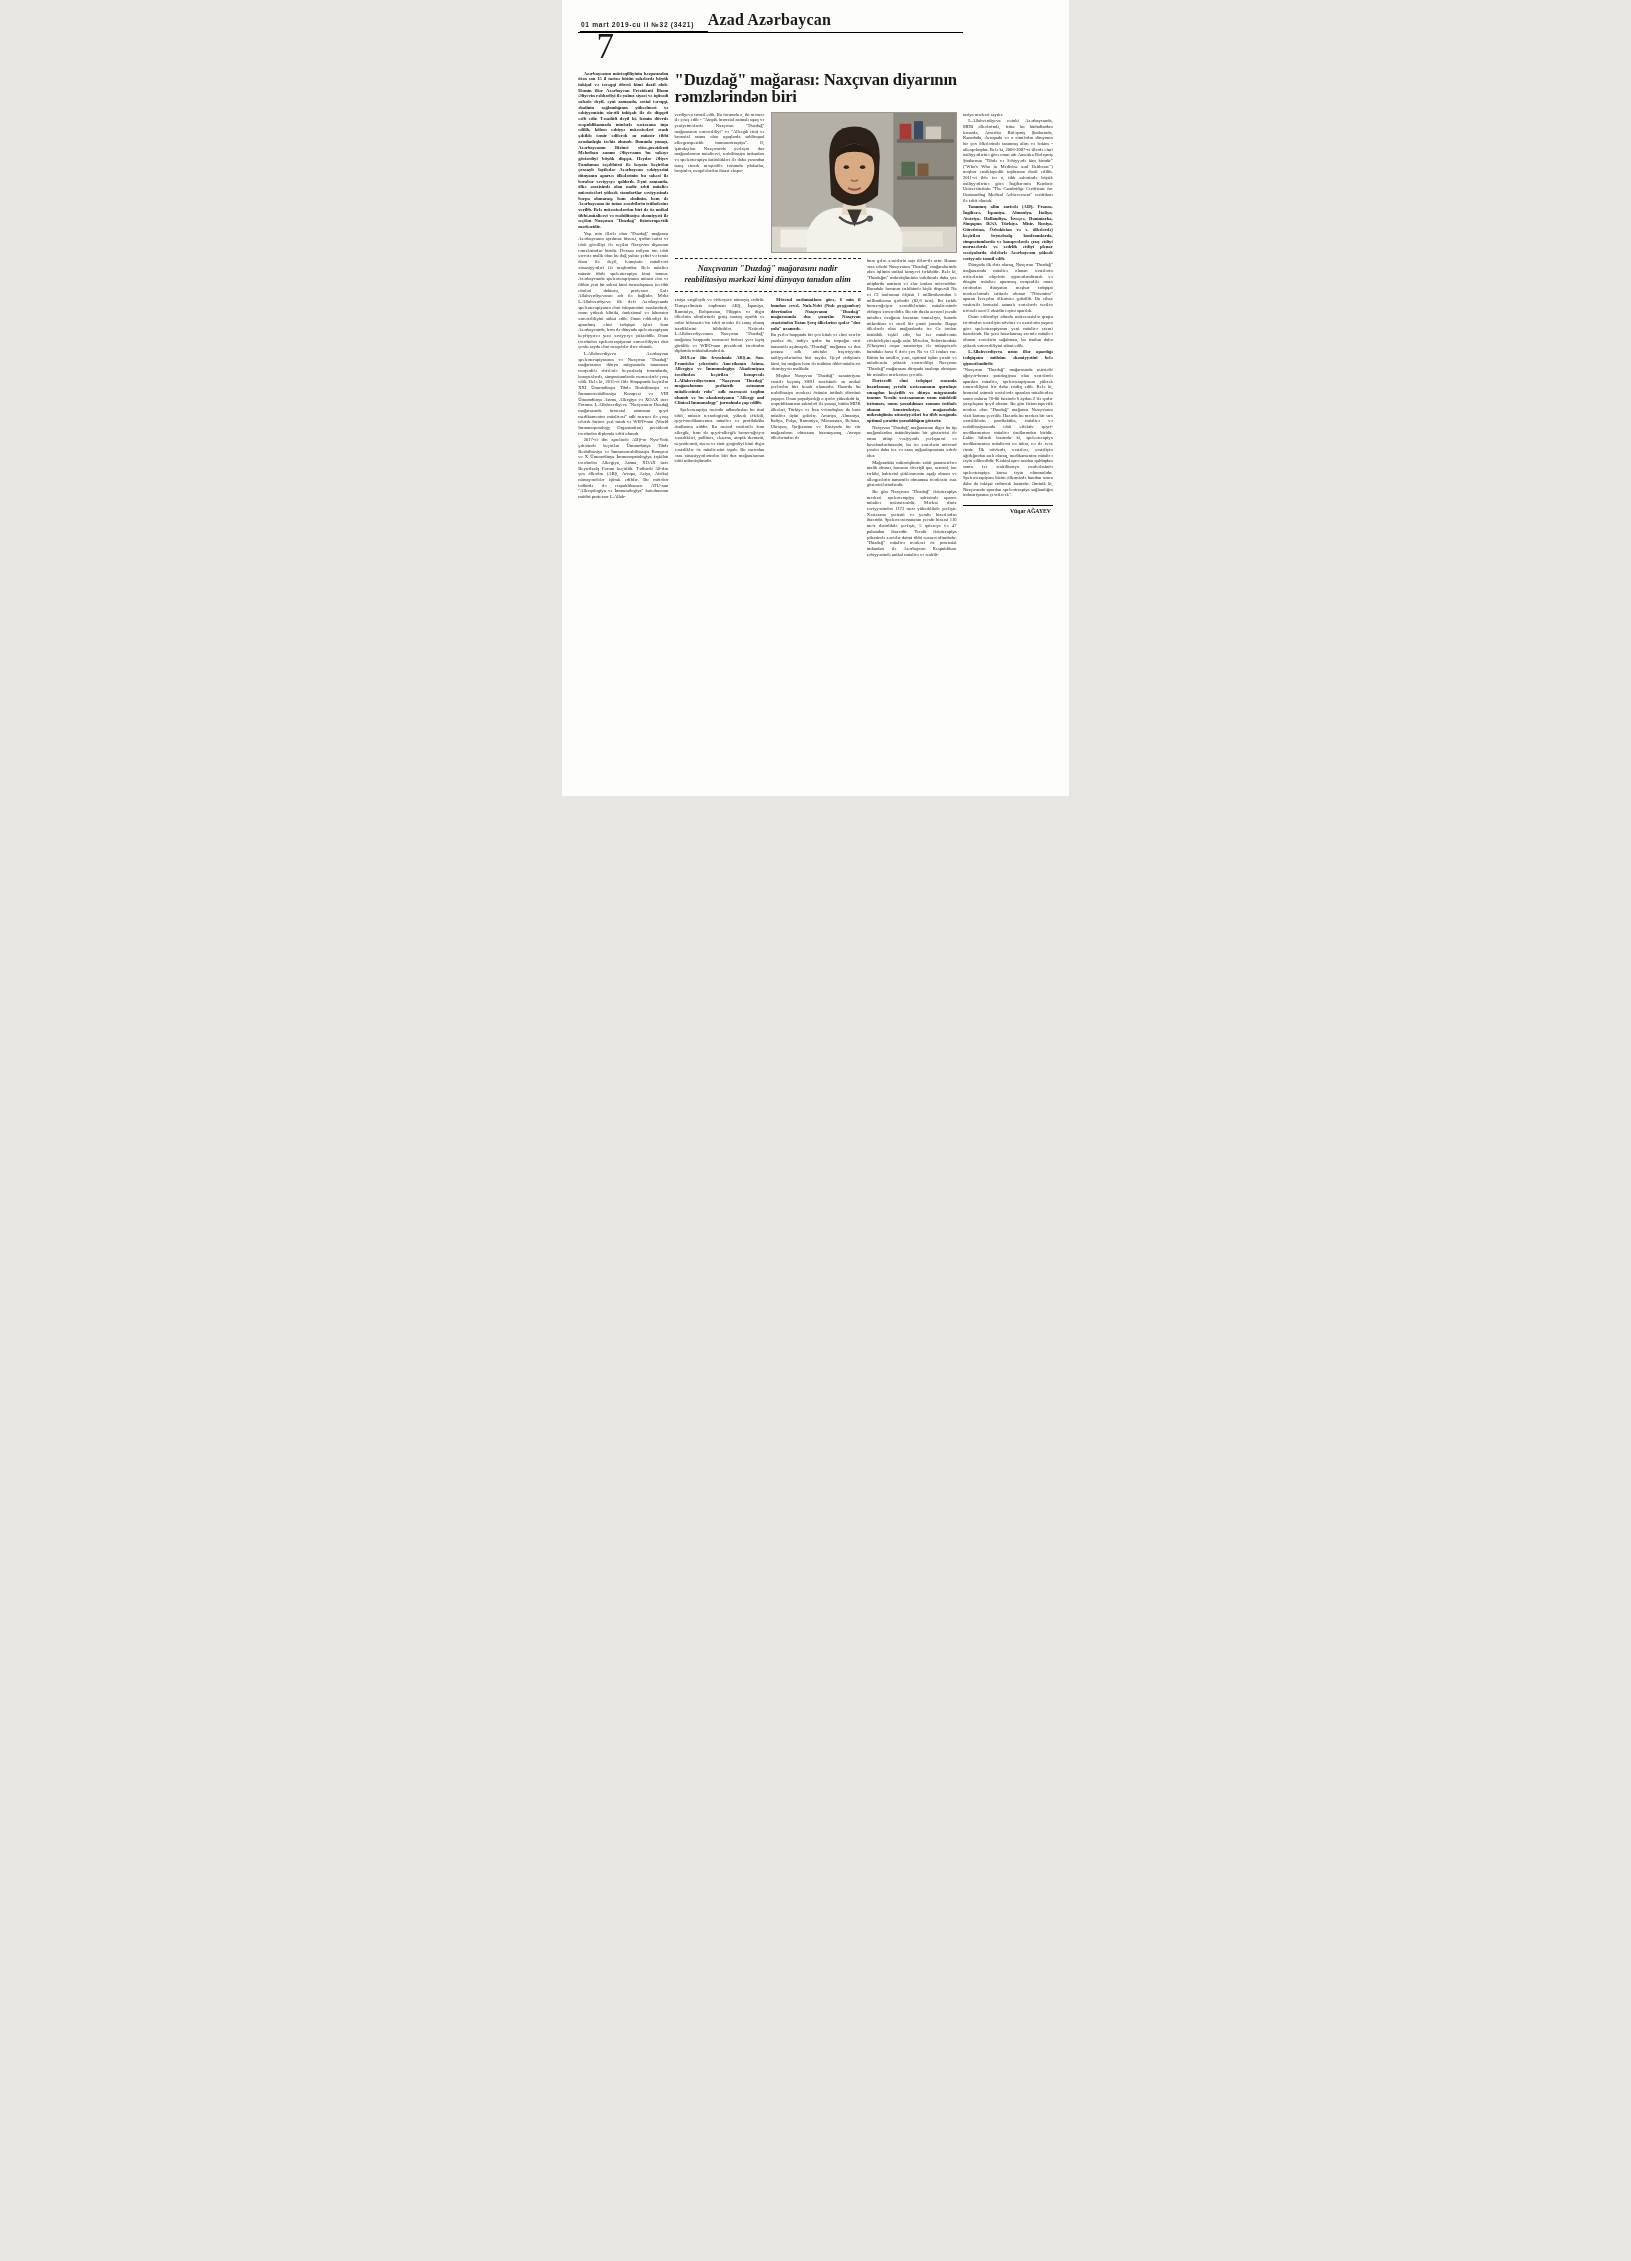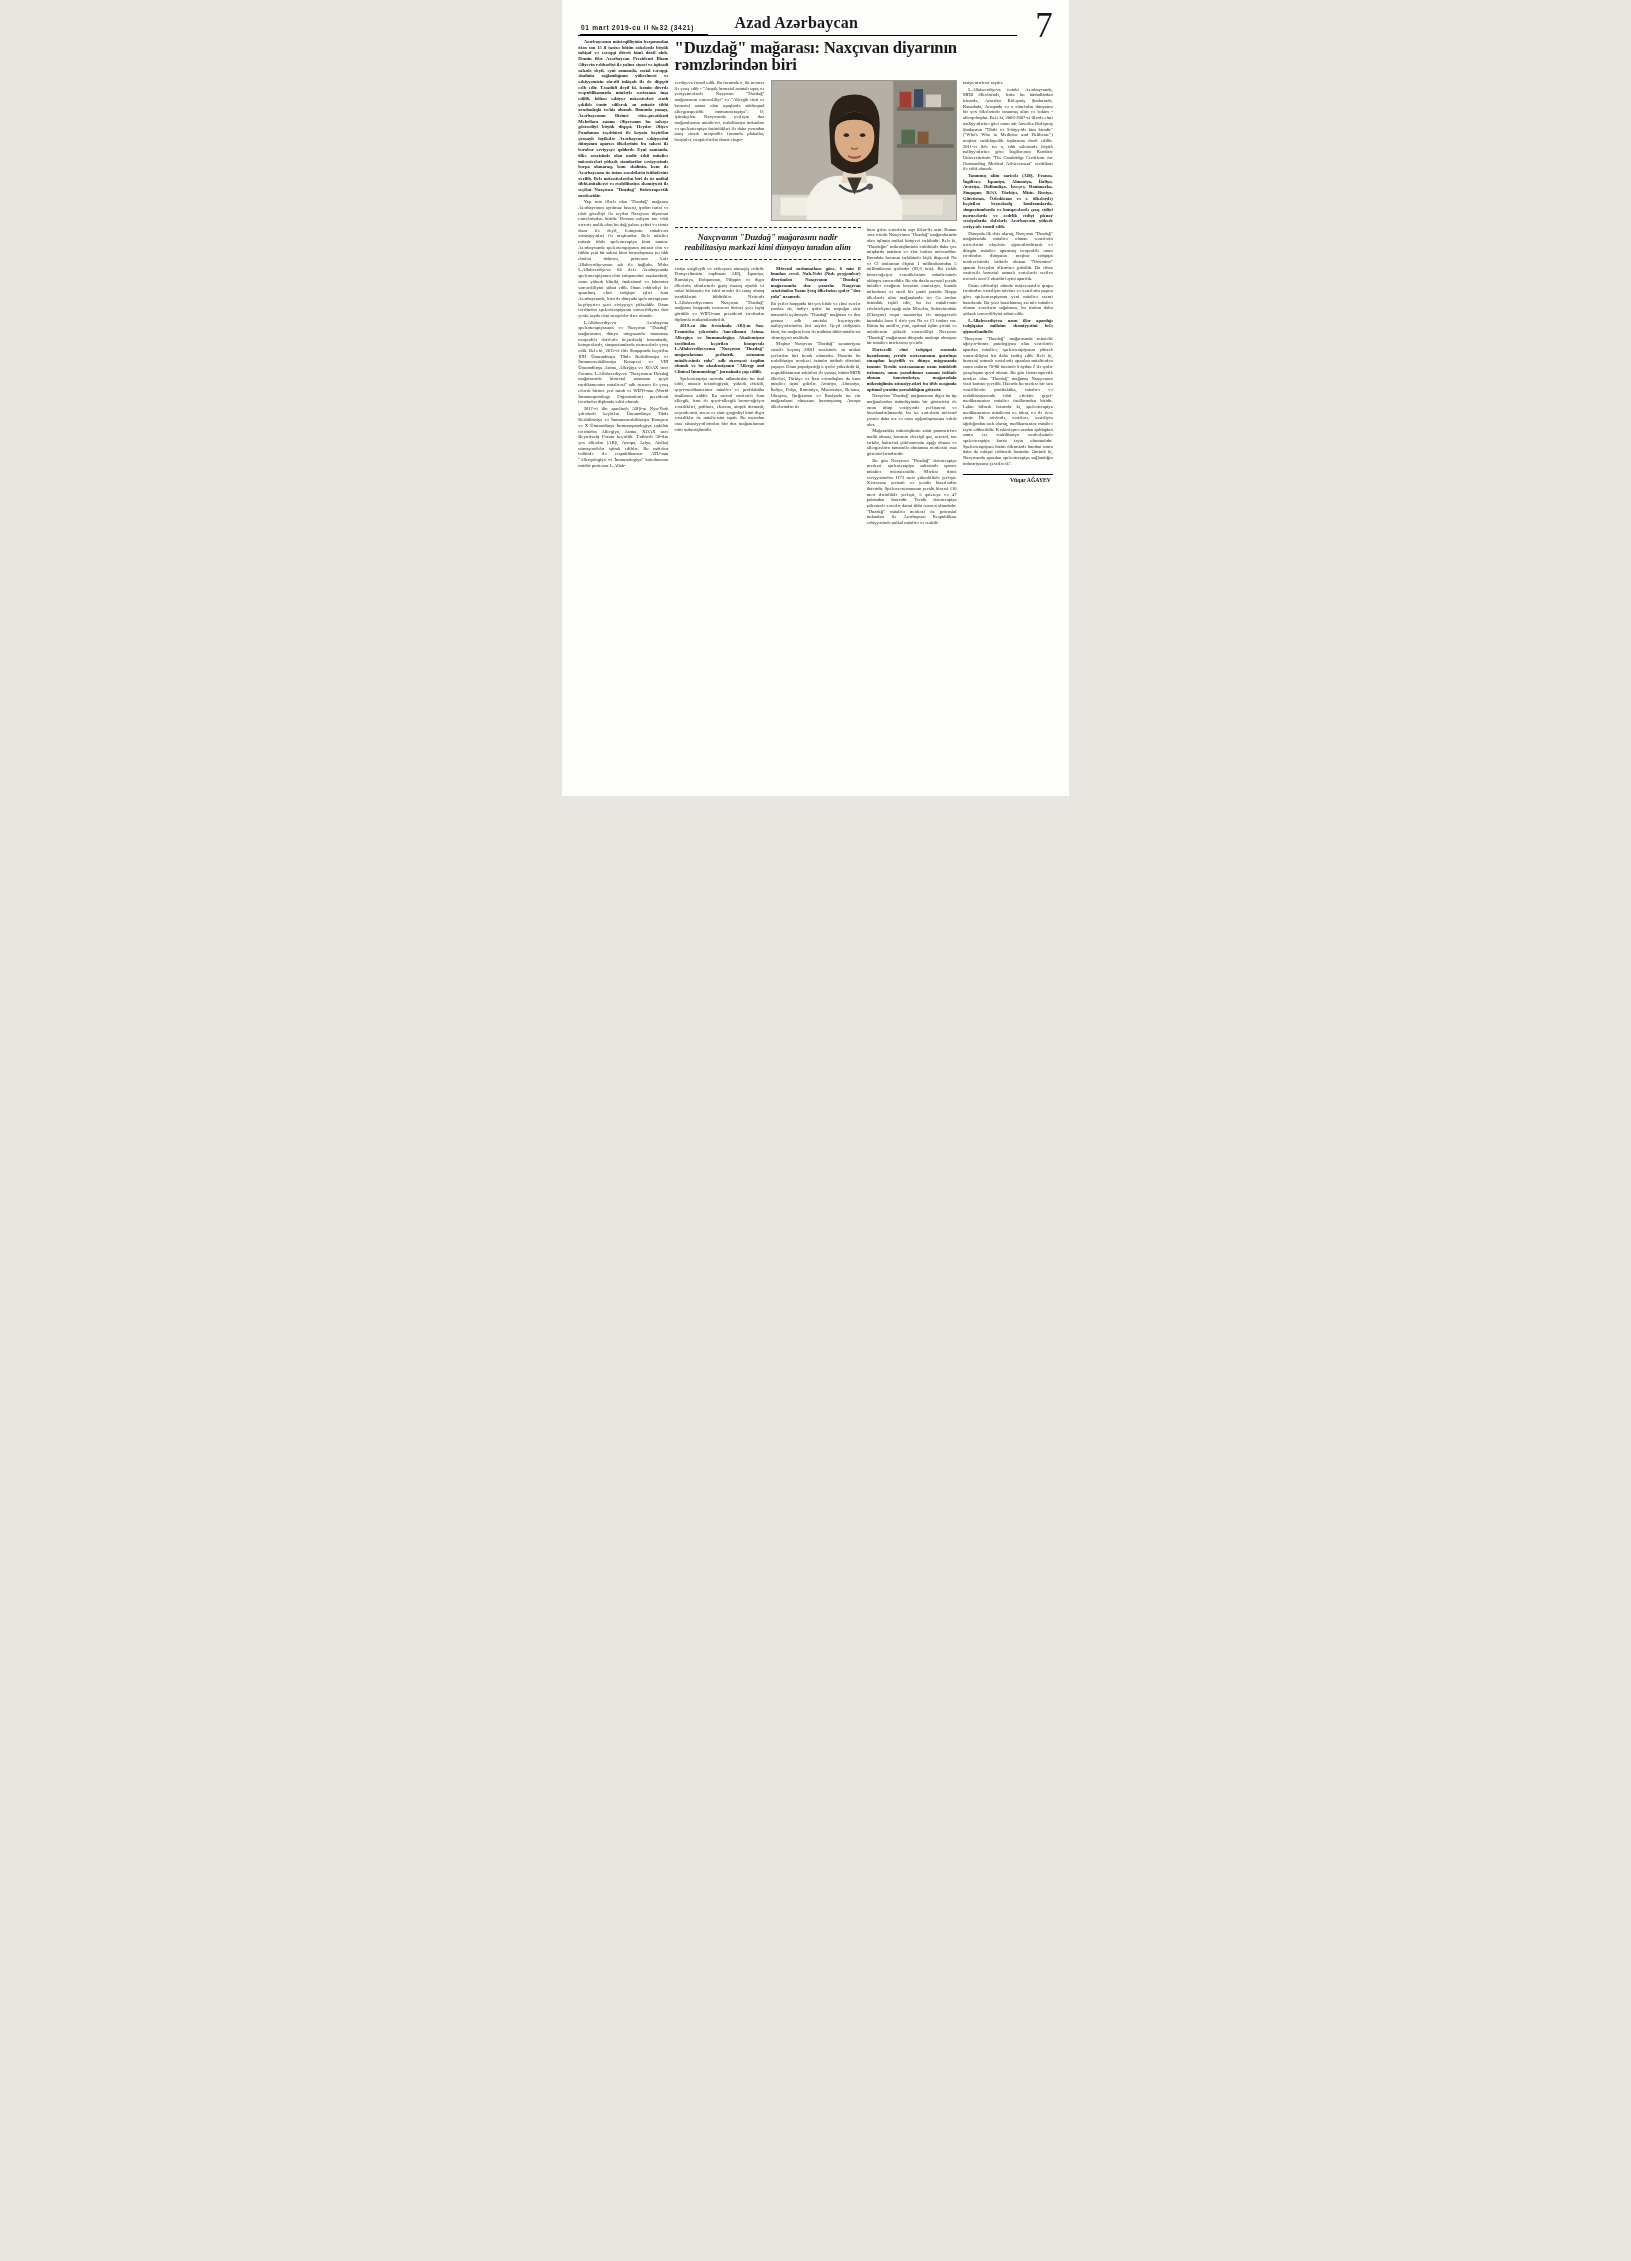--- a/index.html
+++ b/index.html
@@ -2,21 +2,21 @@
 <html lang="az" style="font-size:7.2px"><head>
 <meta charset="utf-8">
 <style>
   html,body{margin:0;padding:0;background:#e8e6e1;}
   .page{
     width:507px;min-height:796px;margin:0 auto;background:#fdfdfb;color:#1a1a1a;
     font-family:"Liberation Serif", serif;box-sizing:border-box;
     padding:11.8px 16.3px 18px 16.3px;position:relative;
   }
   
-  .masthead-row{display:flex;align-items:center;margin-bottom:0;}
+  .masthead-row{display:flex;align-items:flex-start;margin-bottom:10px;flex-direction:column;}
   .rule-zone{
     flex:1;display:grid;grid-template-columns:1fr auto 1fr;align-items:end;
     border-bottom:1.8px solid #000;padding:0 4.5px 3.6px 1.8px;
   }
   .date{
     font-family:"Liberation Sans", sans-serif;font-weight:bold;font-size:6.6px;
     letter-spacing:0.7px;border-bottom:0.9px solid #000;padding:0 13.6px 3.2px 0.9px;
     align-self:end;white-space:nowrap;justify-self:start;margin-bottom:-3.6px;
   }
   .masthead{

